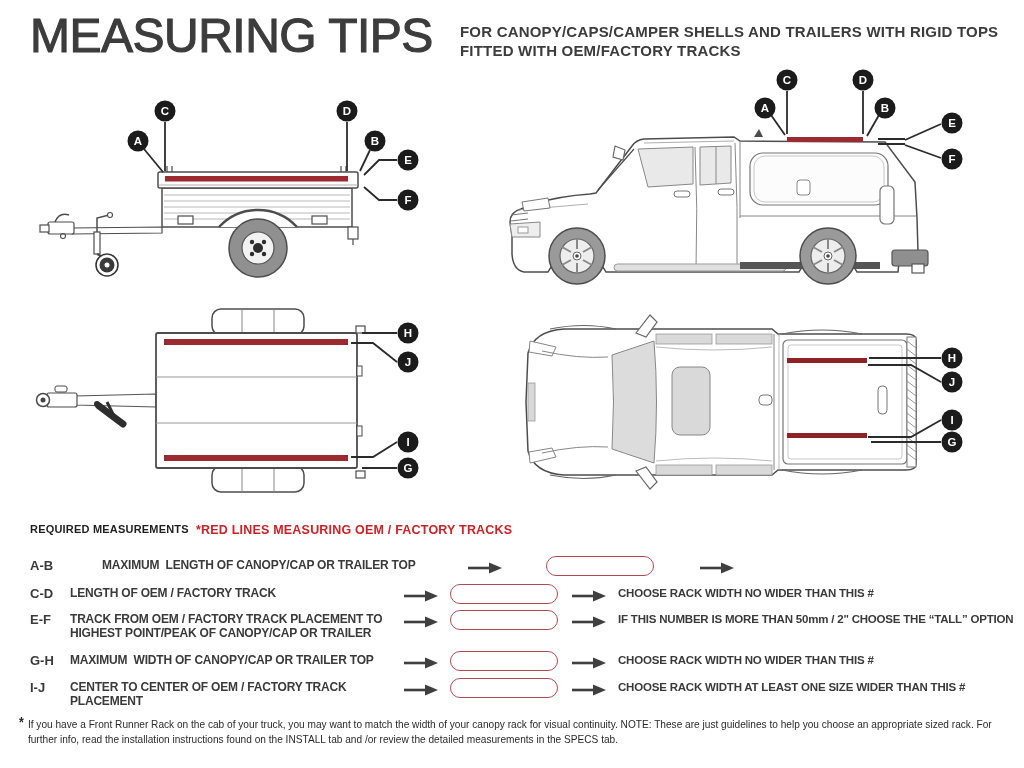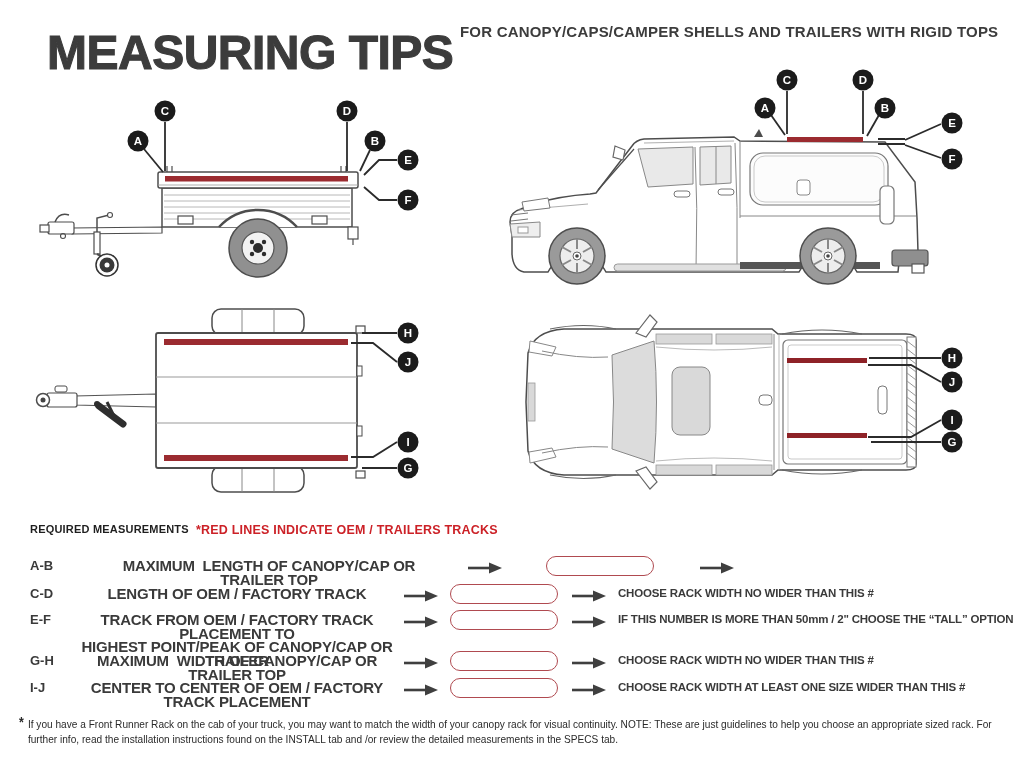--- a/index.html
+++ b/index.html
@@ -1,53 +1,54 @@
 <!DOCTYPE html>
 <html><head>
 <meta charset="utf-8">
 <style>
   html,body{margin:0;padding:0;background:#ffffff;}
   body{width:1024px;height:768px;font-family:"Liberation Sans",sans-serif;color:#3c3c3c;}
   .page{position:relative;width:1024px;height:768px;overflow:hidden;background:#fff;}
 
-  .title{position:absolute;left:30px;top:8px;margin:17px;font-size:48px;font-weight:bold;
+  .title{position:absolute;left:30px;top:8px;margin:0;font-size:48px;font-weight:normal;
          letter-spacing:-0.5px;color:#3c3c3c;-webkit-text-stroke:1.1px #3c3c3c;}
   .subtitle{position:absolute;left:460px;top:22px;font-size:15px;font-weight:bold;
             line-height:19px;letter-spacing:0.2px;color:#3c3c3c;}
 
   .diag{position:absolute;}
   .diag svg{display:block;}
 
   .m-heading{position:absolute;left:30px;top:523px;font-size:11px;font-weight:bold;color:#1f1f1f;letter-spacing:0.2px;text-align:right;}
   .m-note{position:absolute;left:196px;top:523px;font-size:12.5px;font-weight:bold;color:#cc2127;letter-spacing:0.2px;}
 
   .mrow{position:absolute;left:30px;display:flex;align-items:flex-start;width:990px;}
   .mcode{width:40px;font-size:13px;font-weight:bold;line-height:13.5px;padding-top:3px;color:#3a3a3a;}
-  .mdesc{width:334px;font-size:15px;font-weight:bold;line-height:13.5px;padding-top:3px;
-         letter-spacing:-0.2px;color:#3a3a3a;text-align:center;}
+  .mdesc{width:334px;font-size:12px;font-weight:bold;line-height:13.5px;padding-top:3px;
+         letter-spacing:-0.2px;color:#3a3a3a;}
   .mdesc div{white-space:pre-wrap;}
   .marrow{width:46px;padding-top:4px;}
   .mpillcol{width:122px;}
   .mpill{width:108px;height:20px;border:1.4px solid #b04a50;border-radius:11px;background:#fff;box-sizing:border-box;}
   .minstr{flex:1;font-size:11.5px;font-weight:bold;line-height:13.5px;padding-top:3px;
           letter-spacing:-0.2px;color:#3a3a3a;}
 
   .footnote{position:absolute;left:20px;top:717px;width:1130px;transform:scaleX(0.88);
             transform-origin:left top;font-size:11.5px;line-height:15px;color:#2a2a2a;}
   .footnote .ast{position:absolute;left:-1px;top:-2px;font-size:14px;font-weight:bold;}
   .footnote .ftext{padding-left:9px;}
 </style>
 </head>
 <body>
 
 <div class="page">
 
   <h1 class="title">MEASURING TIPS</h1>
   <div class="subtitle">
     <div>FOR CANOPY/CAPS/CAMPER SHELLS AND TRAILERS WITH RIGID TOPS</div>
+    <div>FITTED WITH OEM/FACTORY TRACKS</div>
   </div>
 
   <div class="diag" style="left:15px;top:88px;">
     <svg width="430" height="212" viewBox="0 0 430 212">
       <g stroke="#4d4d4d" fill="none" stroke-width="1.5">
 
         <path d="M147,139 L57,140 L57,146 L147,145 Z" fill="#ffffff" stroke-width="1.2"></path>
         <rect x="33" y="134" width="26" height="12" rx="2" fill="#ffffff" stroke-width="1.2"></rect>
         <rect x="25" y="137" width="9" height="7" fill="#ffffff" stroke-width="1.2"></rect>
         <path d="M40,134 Q44,124 54,127" stroke-width="1.5"></path>
@@ -312,21 +313,21 @@
           </g>
         <g>
             <circle cx="454" cy="139" r="10.5" fill="#1b1b1b"></circle>
             <text x="454" y="143">G</text>
           </g>
       </g>
     </svg>
   </div>
 
   <div class="m-heading">REQUIRED MEASUREMENTS</div>
-  <div class="m-note">*RED LINES INDICATE OEM / TRAILERS TRACKS</div>
+  <div class="m-note">*RED LINES MEASURING OEM / FACTORY TRACKS</div>
 
   <div class="mrow" style="top:556px;gap:32px;">
     <div class="mcode">A-B</div>
     <div class="mdesc">
         <div>MAXIMUM  LENGTH OF CANOPY/CAP OR TRAILER TOP</div>
       </div>
     <div class="marrow"><svg width="34" height="12" viewBox="0 0 34 12">
           <line x1="0" y1="6" x2="22" y2="6" stroke="#3f3f3f" stroke-width="2.6"></line>
           <path d="M21,0.5 L34,6 L21,11.5 Z" fill="#3f3f3f"></path>
         </svg></div>

